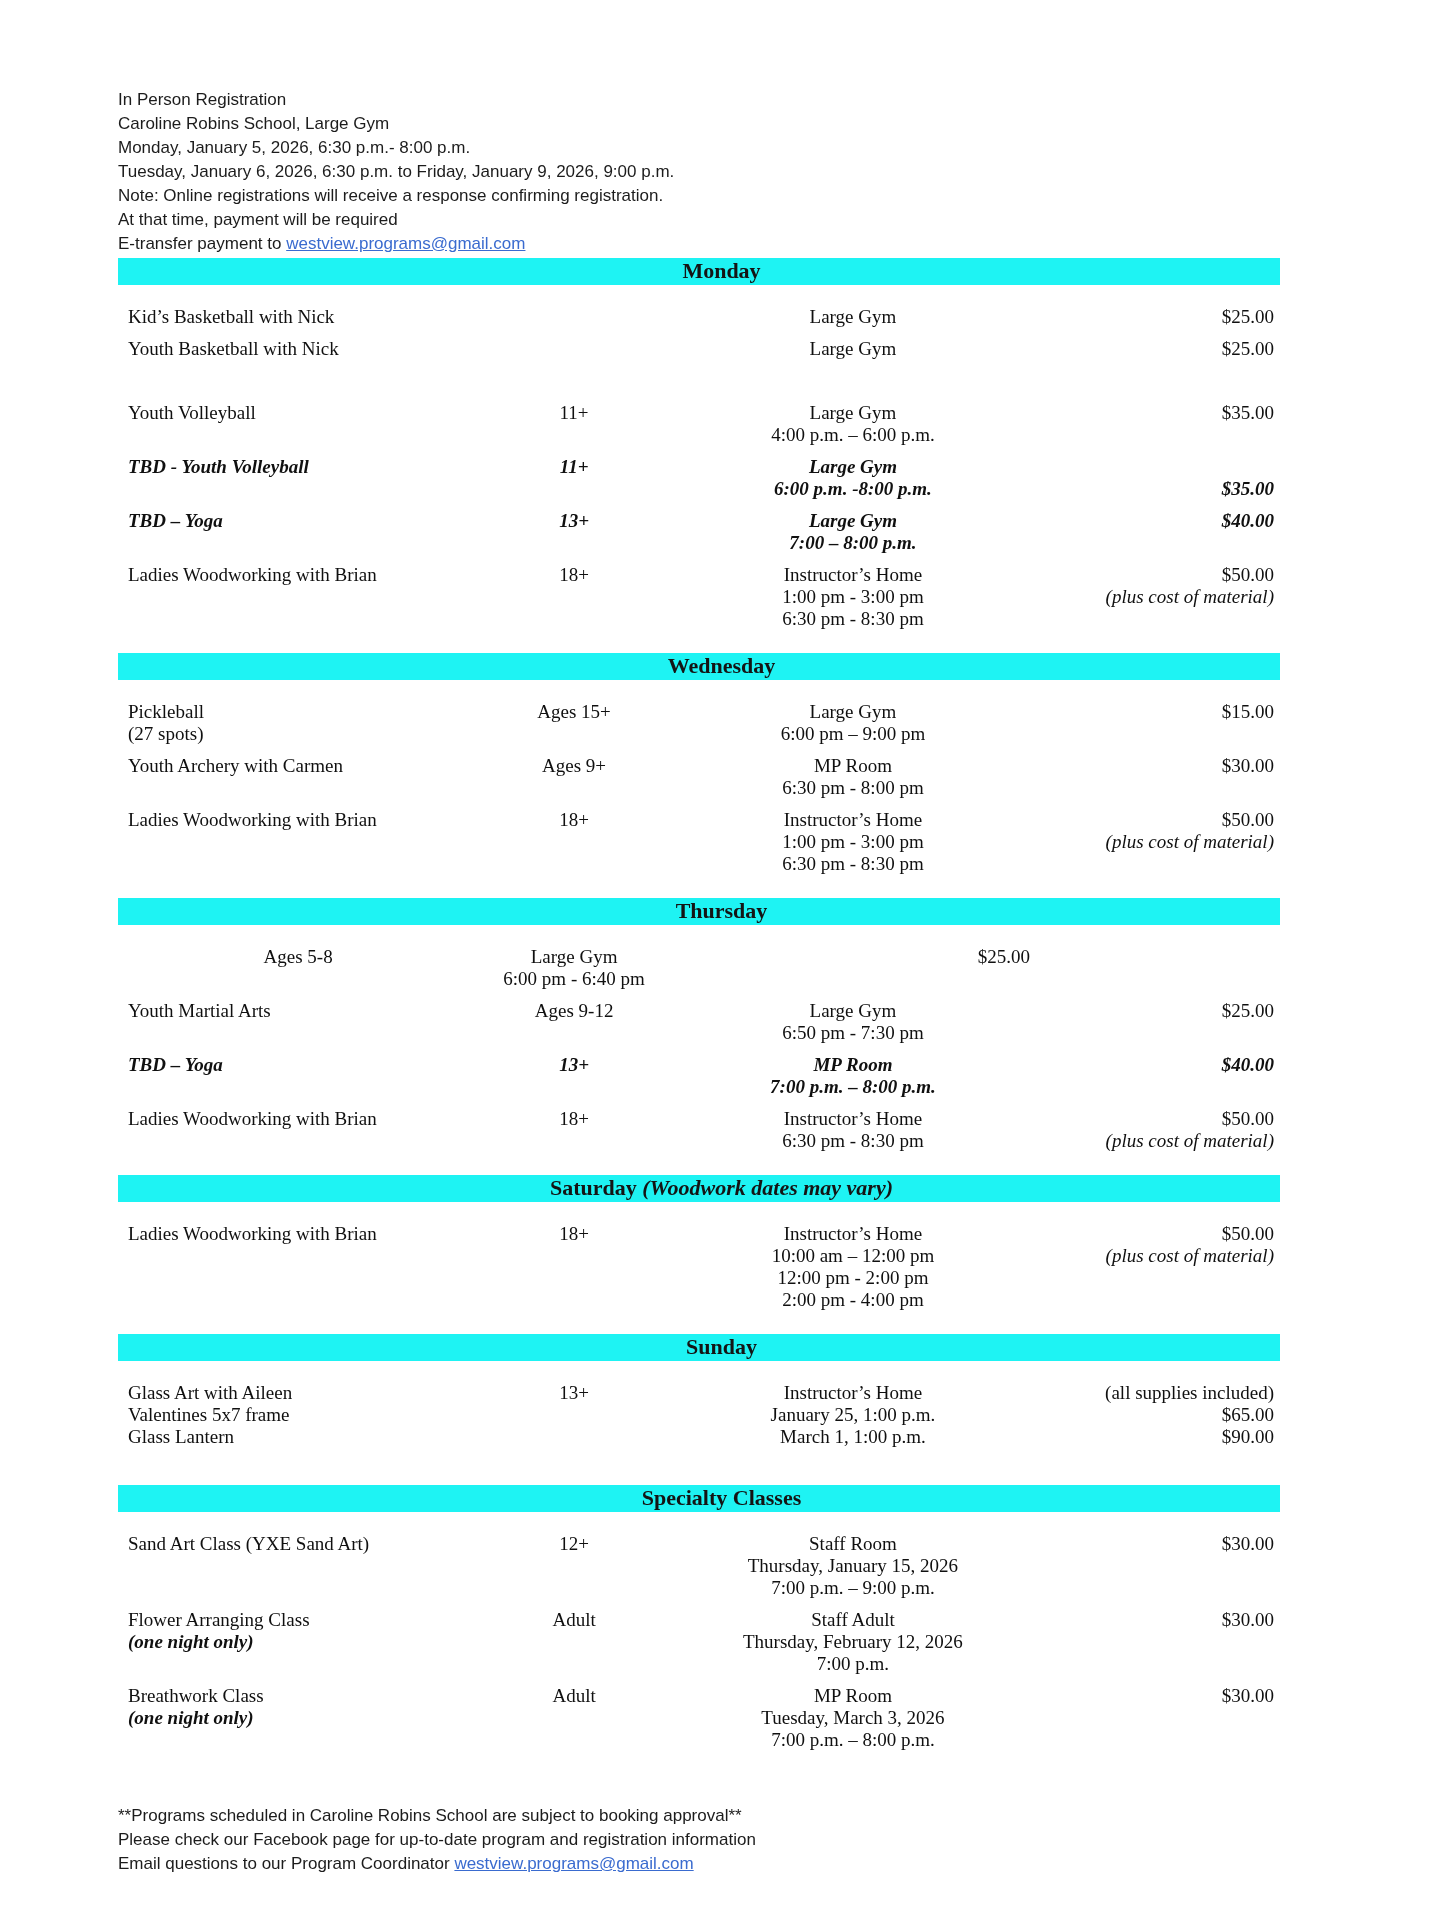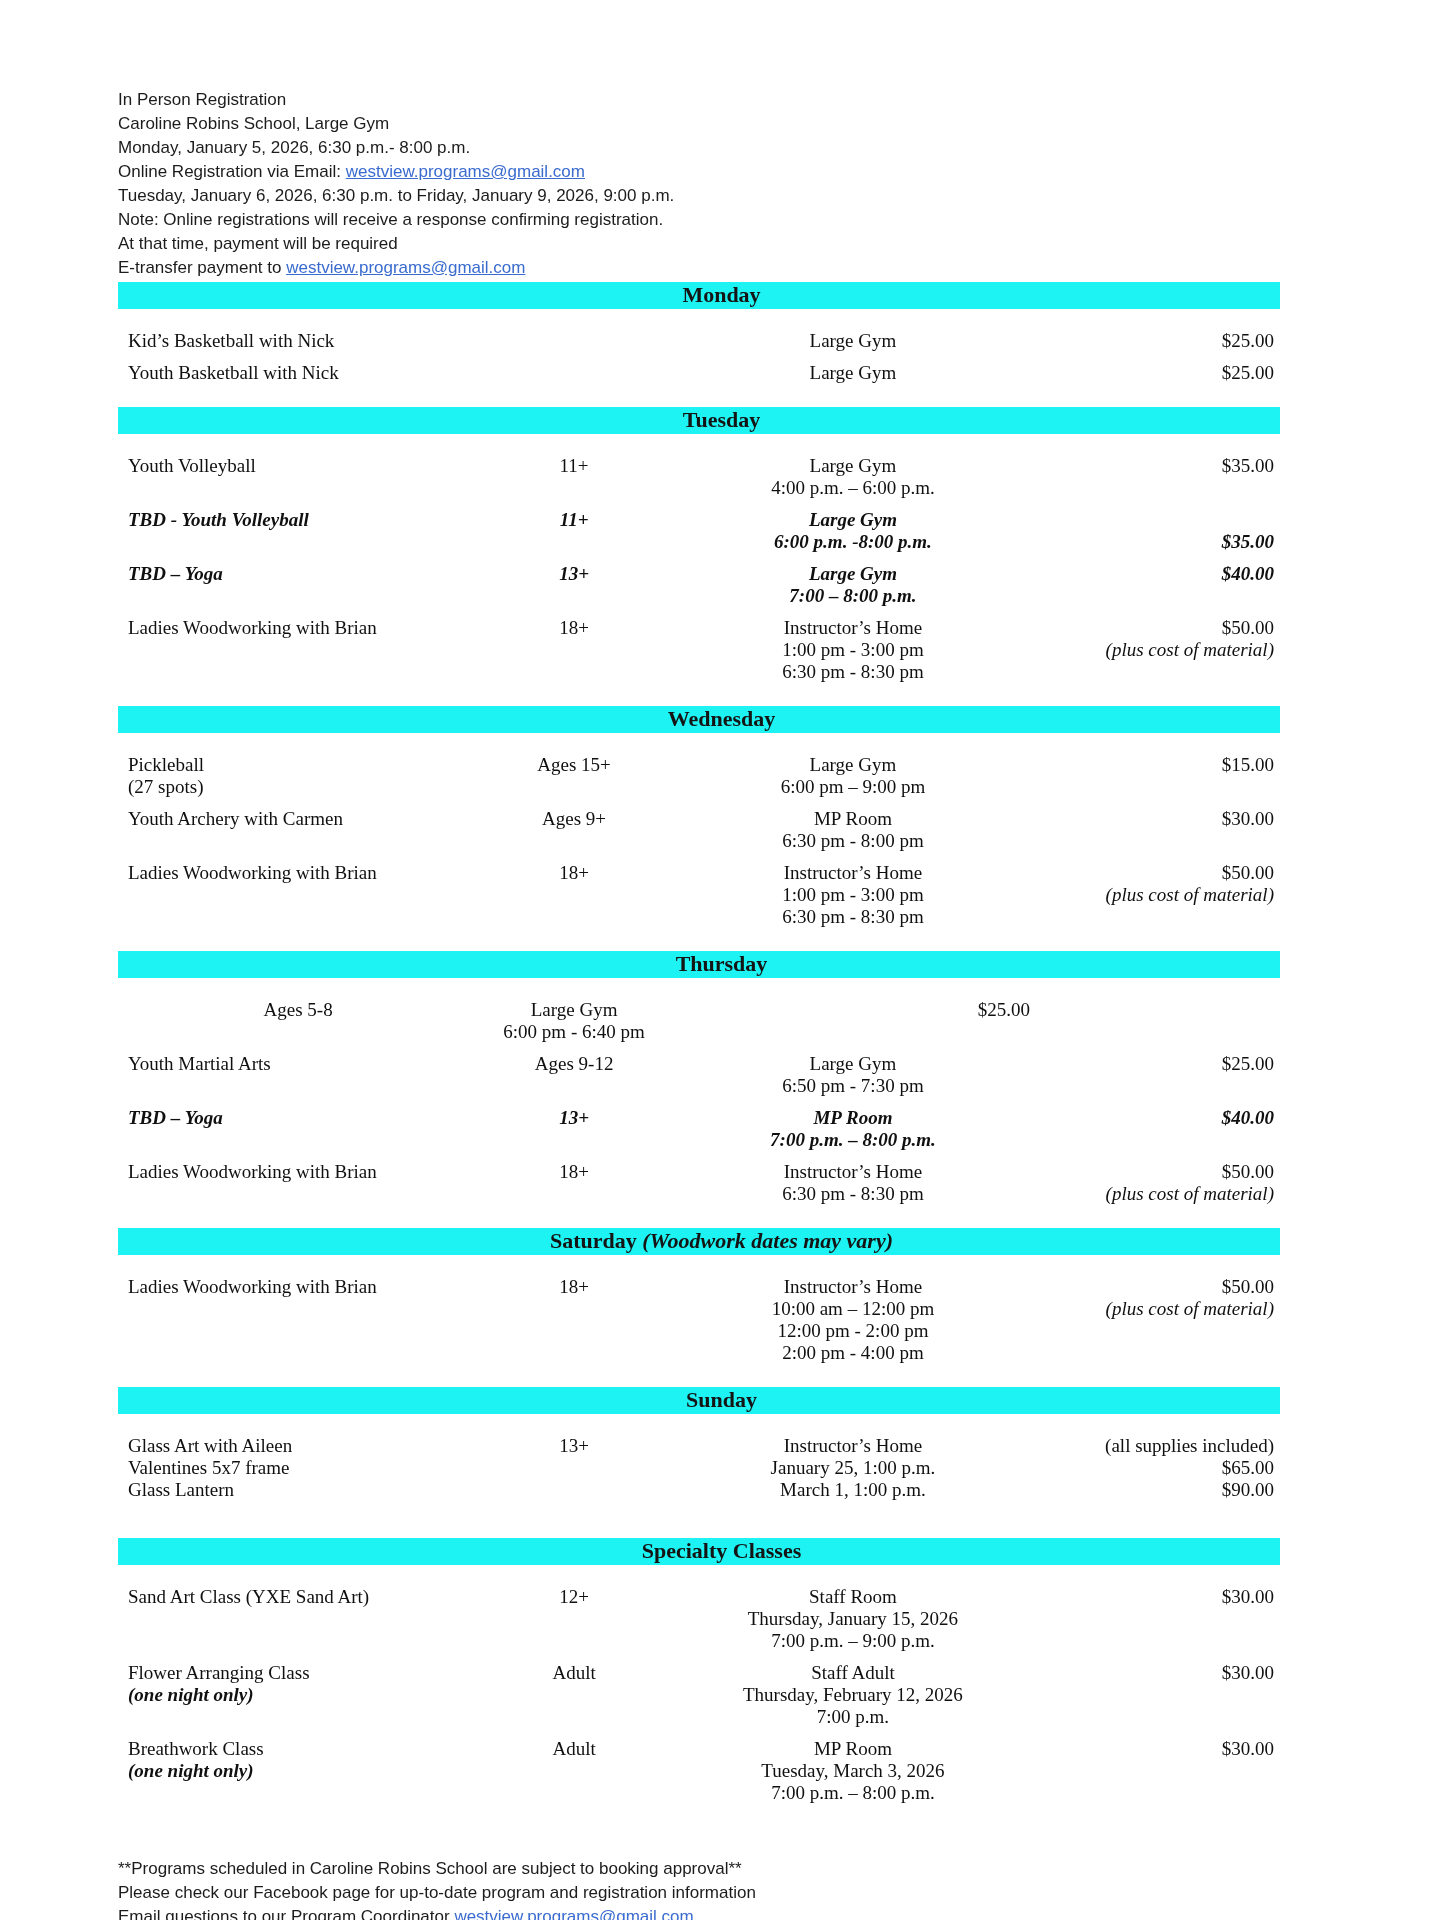--- a/index.html
+++ b/index.html
@@ -32,21 +32,20 @@
   footer.hblock{margin-top:32px;font-size:17px;}
 </style>
 </head>
 <body>
 
 <div class="page">
   <header class="hblock">
       <div class="hline">In Person Registration</div>
       <div class="hline">Caroline Robins School, Large Gym</div>
       <div class="hline">Monday, January 5, 2026, 6:30 p.m.- 8:00 p.m.</div>
-      <div class="hline"><span>Online Registration via Email: </span><a href="#" style="color: rgb(58, 107, 207);">westview.programs@gmail.com</a></div>
       <div class="hline">Tuesday, January 6, 2026, 6:30 p.m. to Friday, January 9, 2026, 9:00 p.m.</div>
       <div class="hline">Note: Online registrations will receive a response confirming registration.</div>
       <div class="hline">At that time, payment will be required</div>
       <div class="hline"><span>E-transfer payment to </span><a href="#" style="color: rgb(58, 107, 207);">westview.programs@gmail.com</a></div>
     </header>
   <main>
       <section class="section">
         <div class="banner"><span class="title">Monday</span></div>
         <div class="rows">
           <div class="row">
@@ -69,21 +68,20 @@
             <div class="cell loc">
               <div class="line">Large Gym</div>
             </div>
             <div class="cell price">
               <div class="line">$25.00</div>
             </div>
           </div>
         </div>
       </section>
       <section class="section">
-        <div class="banner"><span class="title">Tuesday</span></div>
         <div class="rows">
           <div class="row">
             <div class="cell name">
               <div class="line">Youth Volleyball</div>
             </div>
             <div class="cell age">
               <div class="line">11+</div>
             </div>
             <div class="cell loc">
               <div class="line">Large Gym</div>

